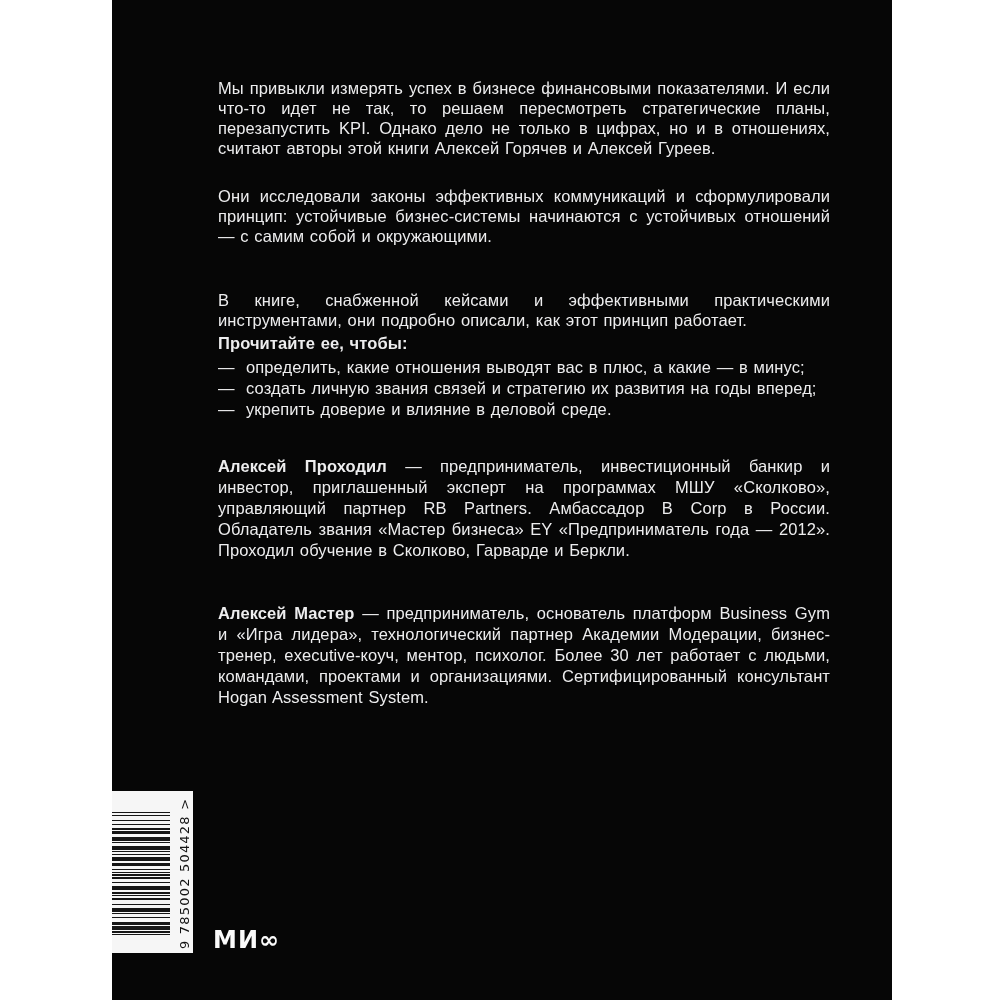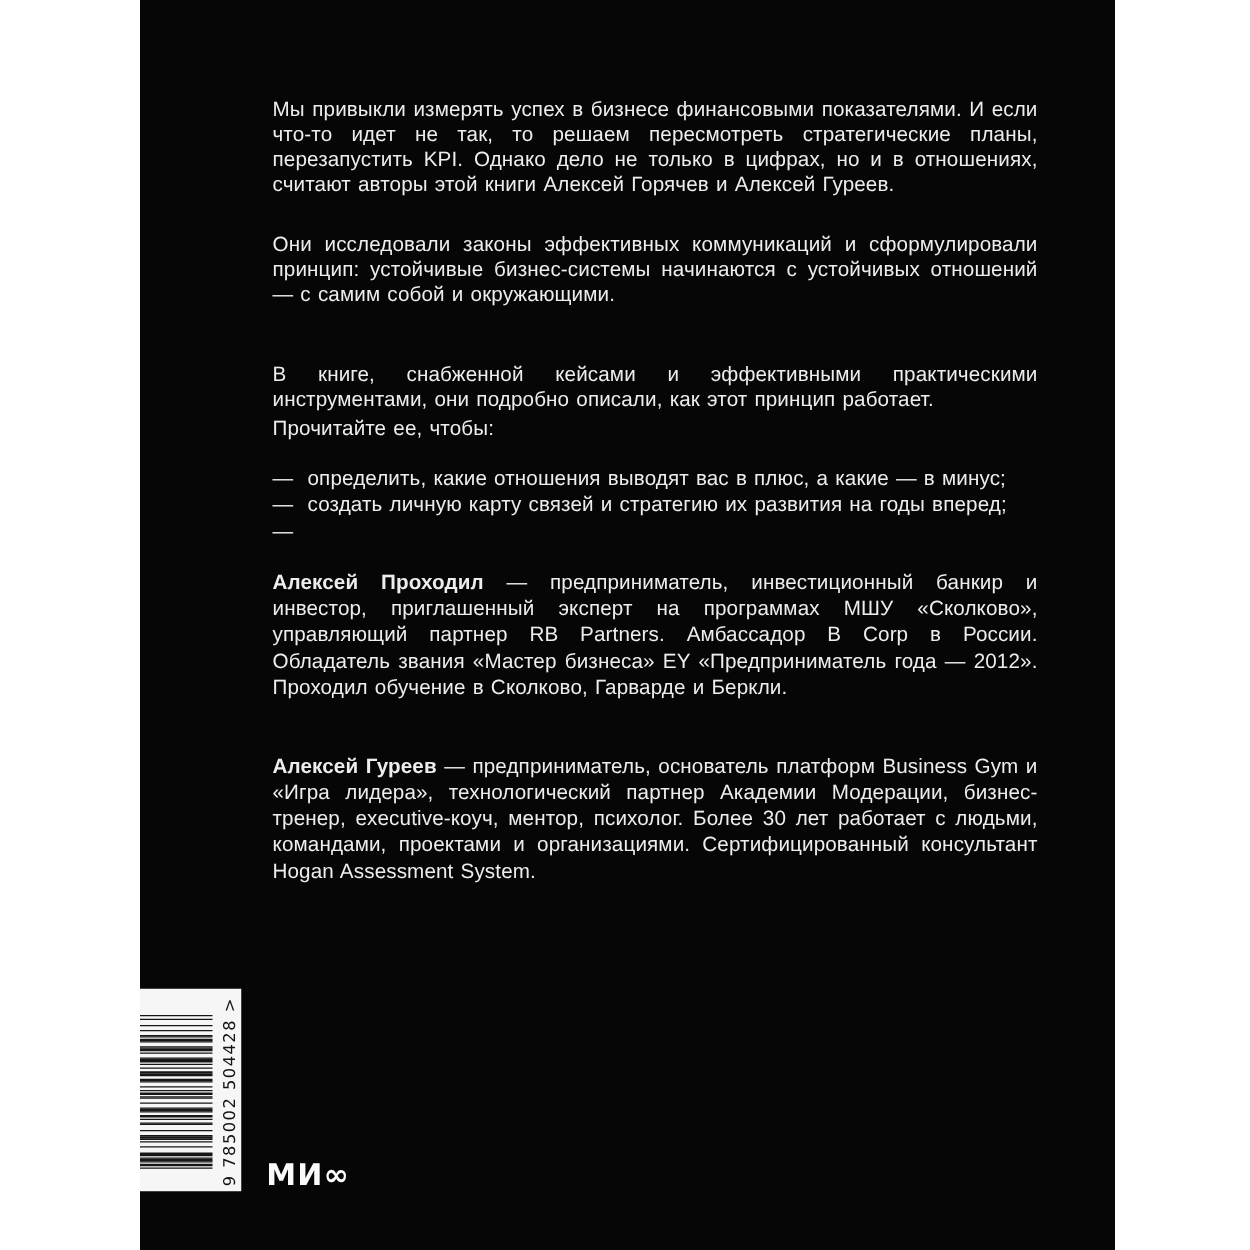--- a/index.html
+++ b/index.html
@@ -28,21 +28,21 @@
     font-size: 16.5px;
     line-height: 20px;
     text-align: justify;
     word-spacing: 1px;
     letter-spacing: 0.1px;
   }
   .p1 { top: 78px; }
   .p2 { top: 186px; }
   .p3 { top: 277px; margin-top: 13px; }
   .checklist { top: 333px; text-align: left; }
-  .check-header { font-weight: normal; line-height: 20px; margin-bottom: 20px; }
+  .check-header { font-weight: bold; line-height: 20px; margin-bottom: 4px; }
   .check-item { display: flex; line-height: 21px; }
   .check-item .dash { width: 28px; flex: 0 0 28px; }
   .author { line-height: 21px; }
   .author1 { top: 456px; }
   .author2 { top: 603px; }
   .author b { font-weight: bold; }
 
   .barcode-label {
     position: absolute;
     left: 0; top: 791px;
@@ -91,30 +91,31 @@
     <p class="tblock p3">В книге, снабженной кейсами и эффективными практическими инструментами, они подробно описали, как этот принцип работает.</p>
 
     <div class="tblock checklist">
       <div class="check-header">Прочитайте ее, чтобы:</div>
       <div class="check-item">
         <span class="dash">—</span>
           <span>определить, какие отношения выводят вас в плюс, а какие — в минус;</span>
       </div>
       <div class="check-item">
         <span class="dash">—</span>
-          <span>создать личную карту связей и стратегию их развития на годы вперед;</span>
+          <span>создать личную звания связей и стратегию их развития на годы вперед;</span>
       </div>
       <div class="check-item">
         <span class="dash">—</span>
+          <span>укрепить доверие и влияние в деловой среде.</span>
       </div>
     </div>
 
     <p class="tblock author author1"><b>Алексей Проходил</b><span> — предприниматель, инвестиционный банкир и инвестор, приглашенный эксперт на программах МШУ «Сколково», управляющий партнер RB Partners. Амбассадор B Corp в России. Обладатель звания «Мастер бизнеса» EY «Предприниматель года — 2012». Проходил обучение в Сколково, Гарварде и Беркли.</span></p>
 
-    <p class="tblock author author2"><b>Алексей Гуреев</b><span> — предприниматель, основатель платформ Business Gym и «Игра лидера», технологический партнер Академии Модерации, бизнес-тренер, executive-коуч, ментор, психолог. Более 30 лет работает с людьми, командами, проектами и организациями. Сертифицированный консультант Hogan Assessment System.</span></p>
+    <p class="tblock author author2"><b>Алексей Мастер</b><span> — предприниматель, основатель платформ Business Gym и «Игра лидера», технологический партнер Академии Модерации, бизнес-тренер, executive-коуч, ментор, психолог. Более 30 лет работает с людьми, командами, проектами и организациями. Сертифицированный консультант Hogan Assessment System.</span></p>
 
     <div class="barcode-label">
       <div class="barcode-bars" id="barcode-bars">
           <div style="background: rgb(22, 22, 22);"></div>
           <div style="background: transparent;"></div>
           <div style="background: rgb(22, 22, 22);"></div>
           <div style="background: transparent;"></div>
           <div style="background: transparent;"></div>
           <div style="background: transparent;"></div>
           <div style="background: rgb(22, 22, 22);"></div>

